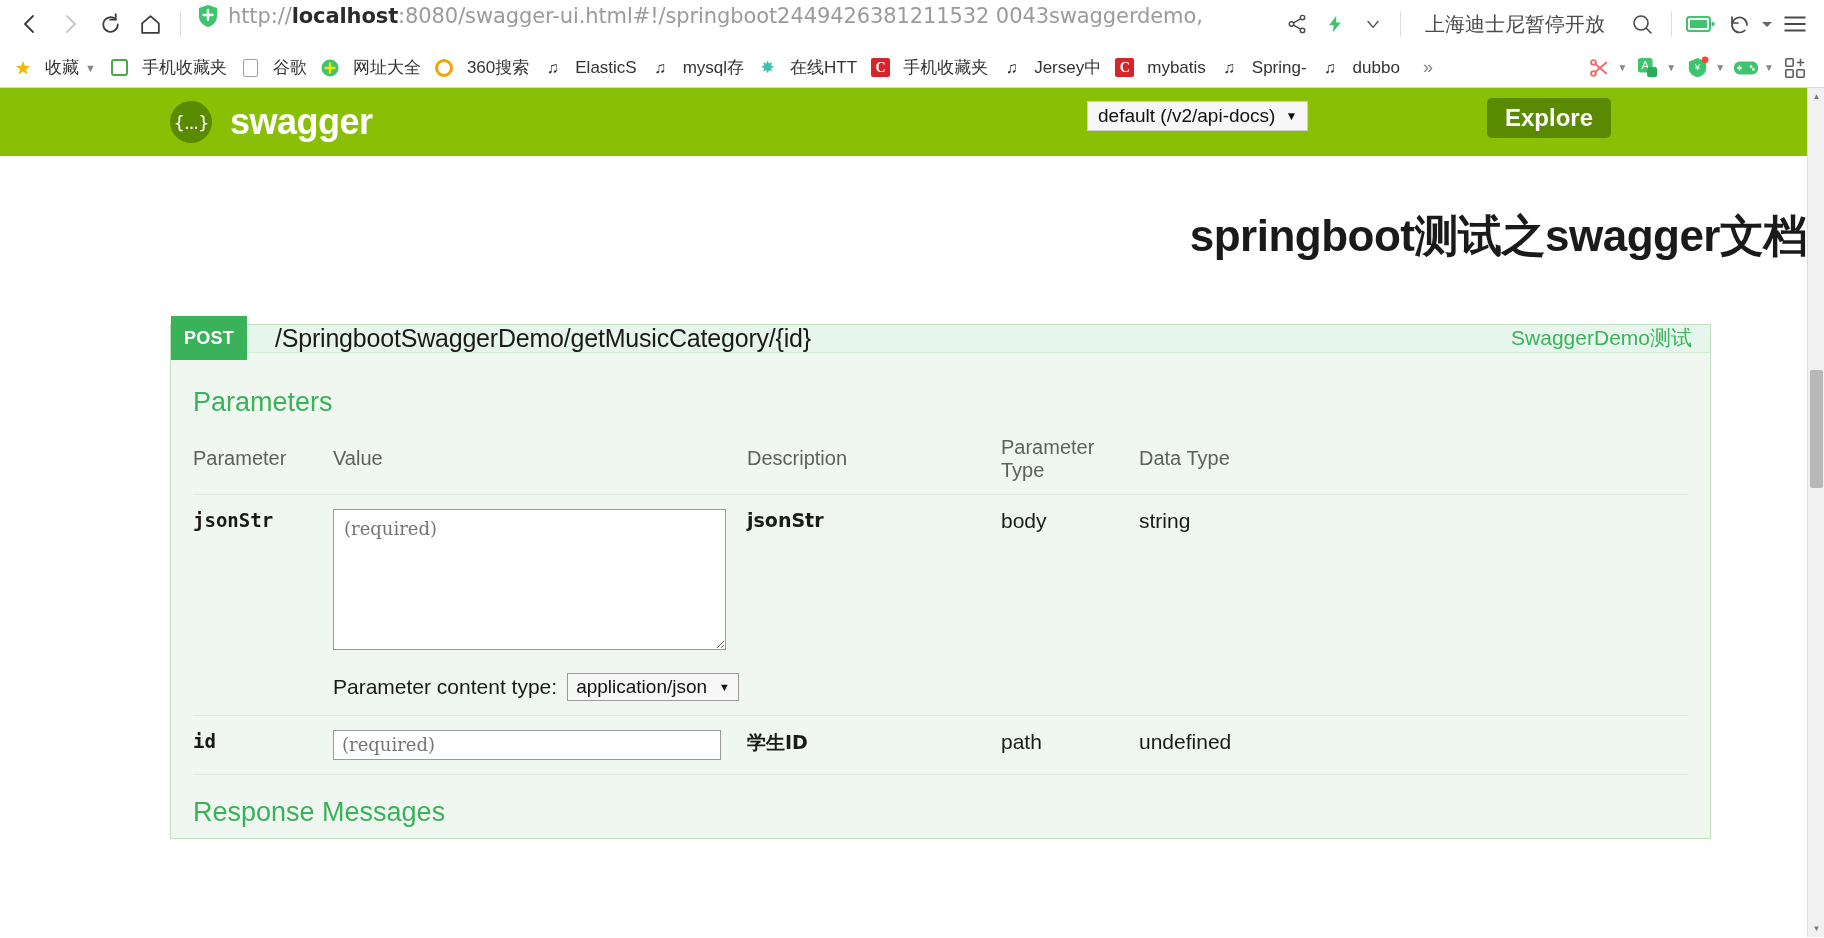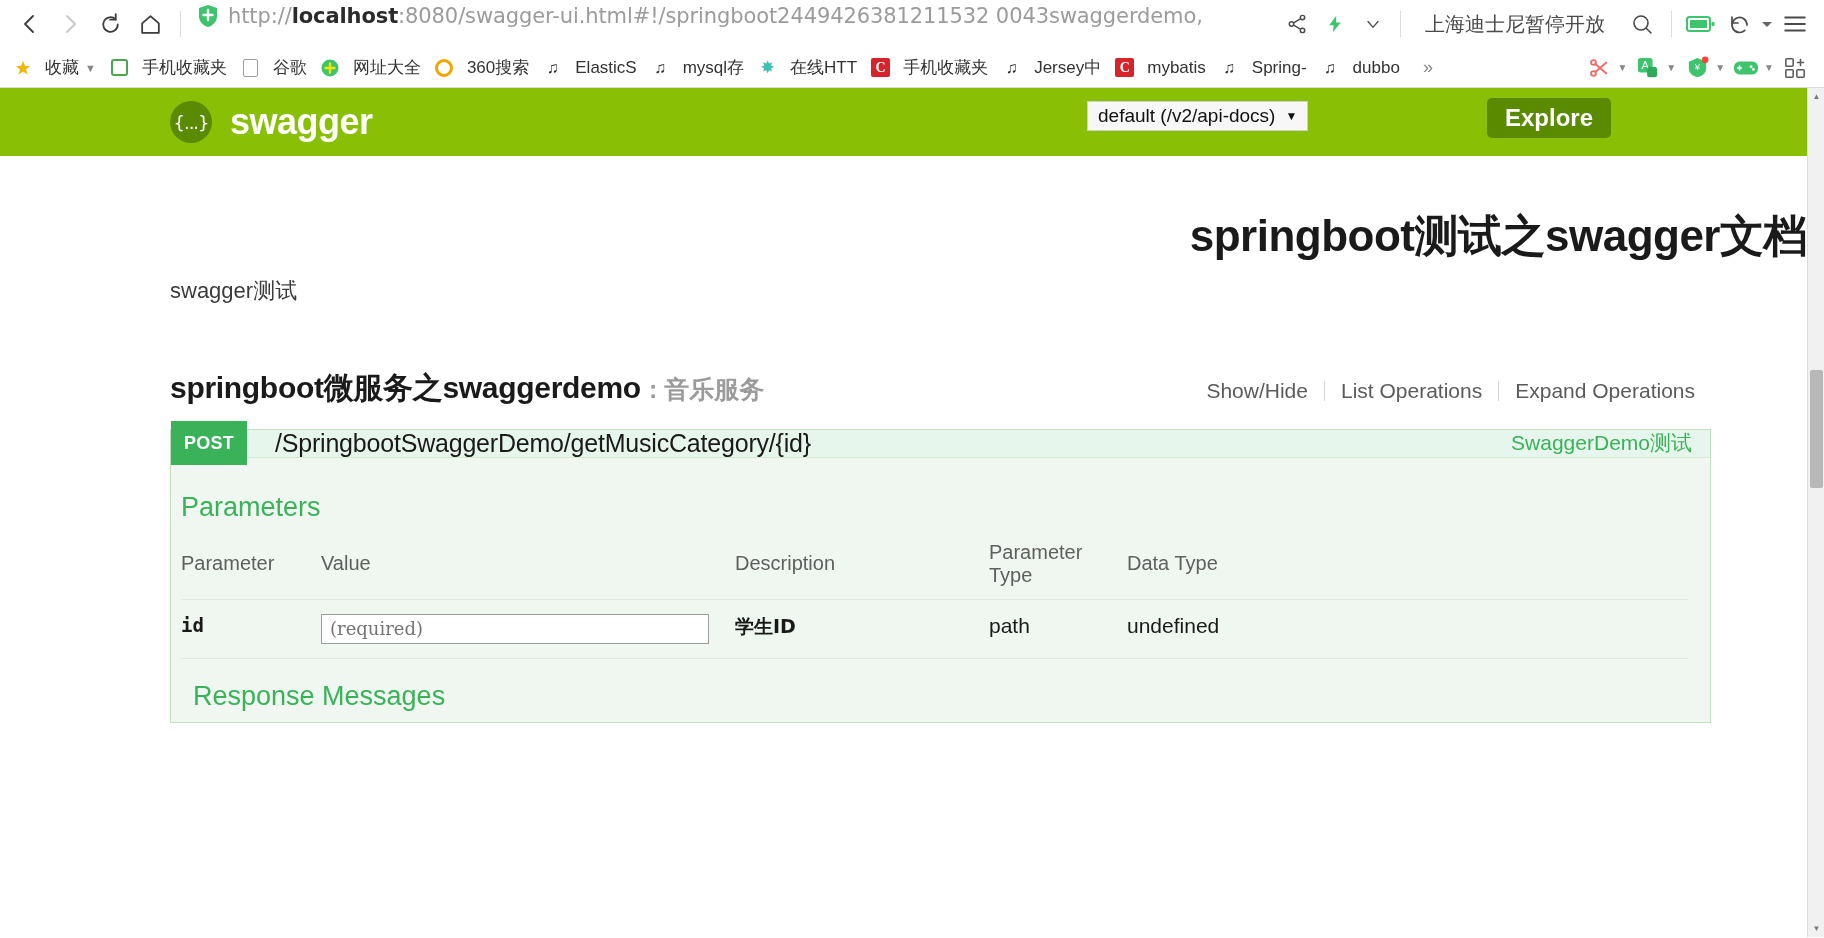--- a/index.html
+++ b/index.html
@@ -310,21 +310,21 @@
     margin-left: 28px;
     letter-spacing: -0.2px;
   }
   #op-summary {
     margin-left: auto;
     font-size: 21px;
     color: #3ab25a;
   }
 
   #op-body {
-    padding: 24px 22px 0 10px;
+    padding: 24px 22px 0 22px;
   }
   .section-title {
     font-size: 27px;
     color: #3ab25a;
     margin: 10px 0 14px 0;
     font-weight: normal;
   }
   table#param-table {
     width: 100%;
     border-collapse: collapse;
@@ -686,35 +686,23 @@
       </div>
       <div id="api-select">
         <span>default (/v2/api-docs)</span>
         <span class="sel-caret">▼</span>
       </div>
       <div id="explore-btn">Explore</div>
     </div>
 
     <div id="info-block">
       <h1 id="api-title">springboot测试之swagger文档</h1>
-      <div id="api-subtitle">swagger测试</div>
     </div>
 
     <div id="resource-block">
-      <div id="resource-head">
-        <span id="resource-name">springboot微服务之swaggerdemo</span>
-        <span id="resource-desc">: 音乐服务</span>
-        <div id="resource-ops">
-          <span class="op-link">Show/Hide</span>
-          <span class="op-div"></span>
-          <span class="op-link">List Operations</span>
-          <span class="op-div"></span>
-          <span class="op-link">Expand Operations</span>
-        </div>
-      </div>
 
       <div id="operation">
         <div id="op-bar">
           <div id="op-method">POST</div>
           <div id="op-path">/SpringbootSwaggerDemo/getMusicCategory/{id}</div>
           <div id="op-summary">SwaggerDemo测试</div>
         </div>
 
         <div id="op-body">
           <div class="section-title">Parameters</div>
@@ -724,20 +712,36 @@
               <tr>
                 <th class="col-param">Parameter</th>
                 <th class="col-value">Value</th>
                 <th class="col-desc">Description</th>
                 <th class="col-ptype">Parameter Type</th>
                 <th class="col-dtype">Data Type</th>
               </tr>
             </thead>
             <tbody>
               <tr>
+                <td class="param-name">jsonStr</td>
+                <td>
+                  <textarea class="param-textarea" placeholder="(required)" style=""></textarea>
+                  <div class="content-type-row">
+                    <span class="ct-label">Parameter content type:</span>
+                    <span class="ct-select">
+                      <span>application/json</span>
+                      <span class="sel-caret">▼</span>
+                    </span>
+                  </div>
+                </td>
+                <td class="desc-cell">jsonStr</td>
+                <td class="plain-cell">body</td>
+                <td class="plain-cell">string</td>
+              </tr>
+              <tr>
                 <td class="param-name">id</td>
                 <td>
                   <input class="param-input" type="text" placeholder="(required)" style="">
                 </td>
                 <td class="desc-cell">学生ID</td>
                 <td class="plain-cell">path</td>
                 <td class="plain-cell">undefined</td>
               </tr>
             </tbody>
           </table>

